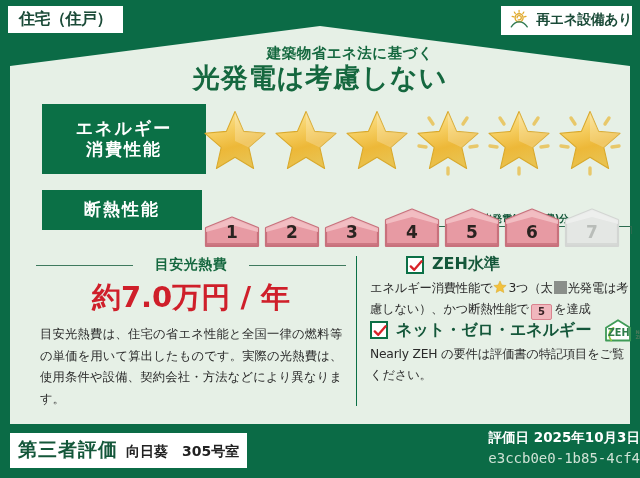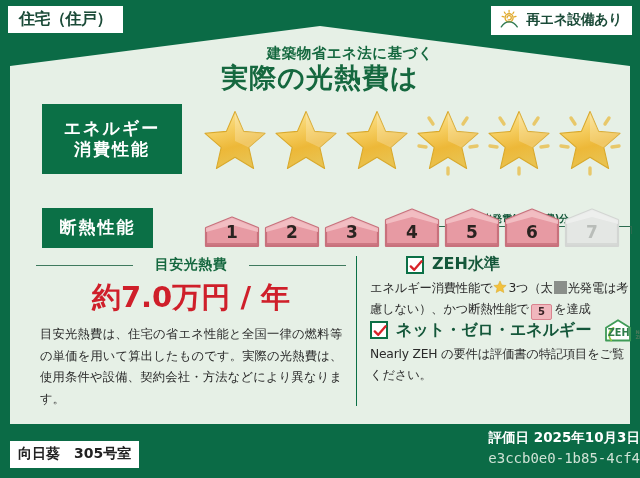--- a/index.html
+++ b/index.html
@@ -30,21 +30,21 @@
     position:absolute;left:8px;top:6px;
     background:#ffffff;border:1px solid #ffffff;
     padding:3px 10px 4px 10px;
     font-size:16px;font-weight:bold;color:#1b4b38;
     letter-spacing:-0.5px;line-height:1.1;
     font-family:Liberation Sans, sans-serif;
   }
   .tag-renew{
     position:absolute;right:8px;top:6px;
     background:#ffffff;
-    padding:3px 10px 4px 8px;
+    padding:3px 0 4px 8px;
     display:flex;align-items:center;gap:5px;
     font-size:14px;font-weight:bold;color:#1b4b38;
     letter-spacing:-0.5px;line-height:1.1;
   }
   .sun-ico{width:22px;height:22px;display:block;}
 
   .ttl-sub{
     position:absolute;top:44px;left:0;width:640px;text-align:center;
     font-size:14.5px;font-weight:bold;color:#15683f;letter-spacing:0.5px;padding-left:30px;
   }
@@ -62,22 +62,22 @@
     position:absolute;left:8px;top:0px;width:604px;height:328px;
   }
 
   
   .rowlabel{
     position:absolute;
     background:#0b7046;color:#ffffff;
     display:flex;flex-direction:column;align-items:center;justify-content:center;
     font-weight:bold;letter-spacing:2px;line-height:1.25;
   }
-  #energy-label{left:24px;top:8px;width:140px;height:70px;font-size:17px;}
-  #insul-label{left:24px;top:112px;width:111px;height:40px;font-size:17px;}
+  #energy-label{left:24px;top:8px;width:164px;height:70px;font-size:17px;}
+  #insul-label{left:24px;top:94px;width:160px;height:40px;font-size:17px;}
 
   
   .stars{position:absolute;left:182px;top:8px;width:430px;height:74px;}
   .star{
     position:absolute;top:4px;width:66px;height:64px;
   }
   .shine{position:absolute;top:0px;width:80px;height:74px;pointer-events:none;}
 
   .solar-brk{
     position:absolute;left:382px;top:116px;width:232px;height:22px;
@@ -198,21 +198,21 @@
         </g>
         <circle cx="11" cy="9.6" r="4.4" fill="none" stroke="#e0a92b" stroke-width="1.5"></circle>
         <path d="M8.8 9.6a2.3 2.3 0 1 1 2.3 2.3h-1.1" fill="none" stroke="#e0a92b" stroke-width="1.4" stroke-linecap="round"></path>
         <path d="M2.5 19.5c2.6-4.2 5.7-5.5 8.6-5.5s6.1 1.3 8.8 5.5" fill="none" stroke="#2f7a53" stroke-width="1.5" stroke-linecap="round"></path>
       </svg>
     </span>
     <span>再エネ設備あり</span>
   </div>
 
   <div class="ttl-sub">建築物省エネ法に基づく</div>
-  <div class="ttl-main">実際の光熱費は</div>
+  <div class="ttl-main">光発電は考慮しない</div>
 
   <div class="card">
     <div class="card-inner">
 
       <div class="rowlabel" id="energy-label">
         <span>エネルギー</span>
         <span>消費性能</span>
       </div>
 
       <div class="stars" id="stars-host">
@@ -427,20 +427,21 @@
             <span>ZEH</span>
           </span>
         </span>
       </div>
       <div class="chk-body" id="nze-body">Nearly ZEH の要件は評価書の特記項目をご覧ください。</div>
 
     </div>
   </div>
 
   <div class="foot-left">
+    <span class="f1">第三者評価</span>
     <span class="f3">向日葵　305号室</span>
   </div>
 
   <div class="foot-right">
     <div class="d1">評価日 2025年10月3日</div>
     <div class="d2">e3ccb0e0-1b85-4cf4</div>
   </div>
 
 </div>
 

